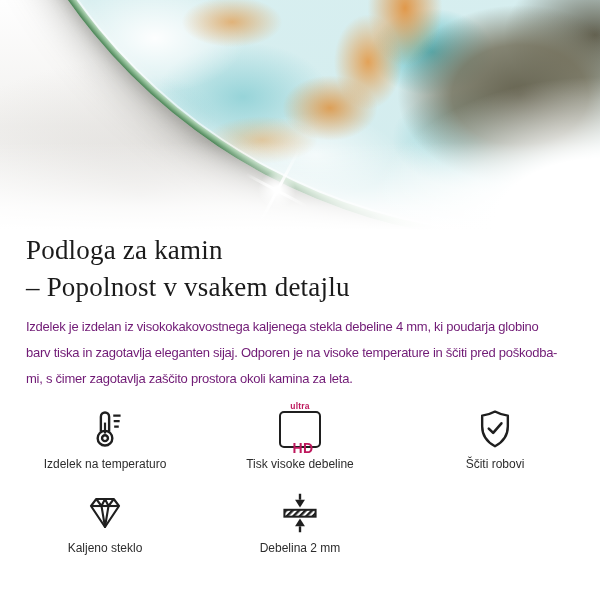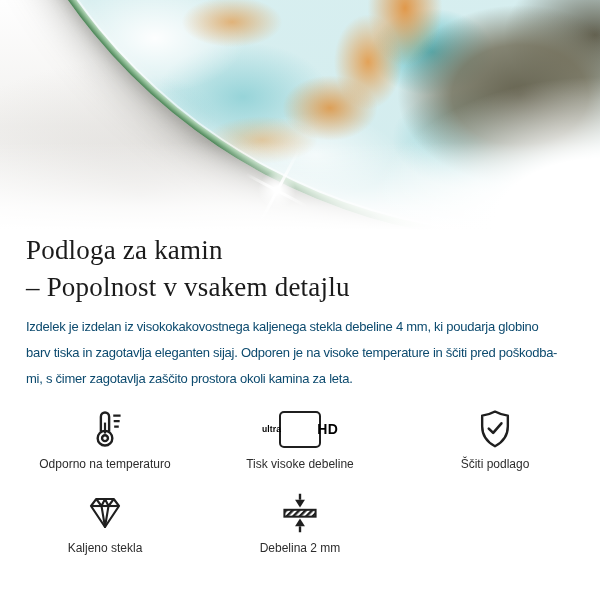--- a/index.html
+++ b/index.html
@@ -53,29 +53,29 @@
   .sparkle .rh{position:absolute;left:10px;top:44px;width:70px;height:3px;
     background:linear-gradient(to right,rgba(255,255,255,0),rgba(255,255,255,.9) 42%,rgba(255,255,255,.9) 58%,rgba(255,255,255,0));}
   .sparkle .core{position:absolute;inset:26px;
     background:radial-gradient(circle,#ffffff 12%,rgba(255,255,255,.6) 38%,rgba(255,255,255,0) 70%);}
   
   .content{padding:0 26px;}
   h1{margin:2px 0 0;font-family:"Liberation Serif",serif;font-weight:400;
      font-size:27px;line-height:37px;color:#1b1b1b;letter-spacing:.2px;}
   h1 span{display:block;}
   .desc{margin:8px 0 0;font-size:13px;line-height:26px;letter-spacing:-.25px;
-        color:#0c4a6e;white-space:pre-line;}
+        color:#701a75;white-space:pre-line;}
   
   .features{margin-top:14px;width:600px;box-sizing:border-box;padding-left:10px;
     display:grid;grid-template-columns:190px 200px 190px;row-gap:18px;}
   .feature{display:flex;flex-direction:column;align-items:center;}
   .icon-box{height:46px;display:flex;align-items:center;justify-content:center;}
   .flabel{margin-top:5px;font-size:12px;line-height:15px;color:#2d2d2d;}
   .hd-badge{width:38px;height:33px;border:2.5px solid #1f1f1f;border-radius:5px;
-    display:flex;flex-direction:row;align-items:center;justify-content:center;color:#000000;gap:30px;}
+    display:flex;flex-direction:column;align-items:center;justify-content:center;color:#be185d;gap:30px;}
   .hd-top{font-size:8.5px;line-height:9px;font-weight:700;letter-spacing:.2px;}
   .hd-bottom{font-size:14px;line-height:15px;font-weight:800;letter-spacing:.3px;margin-left:6px;}
   svg{display:block;}
 </style>
 </head>
 <body>
 
 <div class="hero">
   <div class="glass">
     <div class="art"></div>
@@ -103,53 +103,53 @@
   <div class="feature">
     <div class="icon-box">
       <svg width="46" height="44" viewBox="0 0 48 48" fill="none" stroke="#1f1f1f" stroke-width="2.6">
         <path d="M19.5 27 V10.5 a4.5 4.5 0 0 1 9 0 V27"></path>
         <circle cx="24" cy="34" r="8"></circle>
         <circle cx="24" cy="34" r="3.2"></circle>
         <path d="M24 17 V29" stroke-width="2.4"></path>
         <path d="M33 9.5 h8 M33.5 15.5 h6.5 M34 21.5 h5" stroke-width="2.4"></path>
       </svg>
     </div>
-    <div class="flabel">Odporno na temperaturo</div>
+    <div class="flabel">Izdelek na temperaturo</div>
   </div>
 
   <div class="feature">
     <div class="icon-box">
       <div class="hd-badge">
         <span class="hd-top">ultra</span>
         <span class="hd-bottom">HD</span>
       </div>
     </div>
     <div class="flabel">Tisk visoke debeline</div>
   </div>
 
   <div class="feature">
     <div class="icon-box">
       <svg width="46" height="44" viewBox="0 0 48 48" fill="none" stroke="#1f1f1f" stroke-width="2.6">
         <path d="M24 5 C29 7.8 33.8 8.9 38 9.4 V21 C38 31.3 32.4 38.4 24 42.8 C15.6 38.4 10 31.3 10 21 V9.4 C14.2 8.9 19 7.8 24 5 Z" stroke-linejoin="round"></path>
         <polyline points="17.2,23.5 22,28.3 31,17.8" stroke-width="2.8" stroke-linecap="round" stroke-linejoin="round"></polyline>
       </svg>
     </div>
-    <div class="flabel">Ščiti podlago</div>
+    <div class="flabel">Ščiti robovi</div>
   </div>
 
   <div class="feature">
     <div class="icon-box">
       <svg width="46" height="42" viewBox="0 0 48 48" fill="none" stroke="#1f1f1f" stroke-width="2.4" stroke-linejoin="round">
         <path d="M14 8 H34 L40 16 L24 40 L8 16 Z"></path>
         <path d="M8 16 H40"></path>
         <path d="M14 8 L20 16 L24 8 L28 16 L34 8"></path>
         <path d="M20 16 L24 40 L28 16"></path>
       </svg>
     </div>
-    <div class="flabel">Kaljeno stekla</div>
+    <div class="flabel">Kaljeno steklo</div>
   </div>
 
 
   <div class="feature">
     <div class="icon-box">
       <svg width="46" height="44" viewBox="0 0 48 48">
         <defs>
           <pattern id="hatch" width="5" height="5" patternUnits="userSpaceOnUse" patternTransform="rotate(45)">
             <rect width="5" height="5" fill="#ffffff"></rect>
             <rect width="2.6" height="5" fill="#1f1f1f"></rect>

